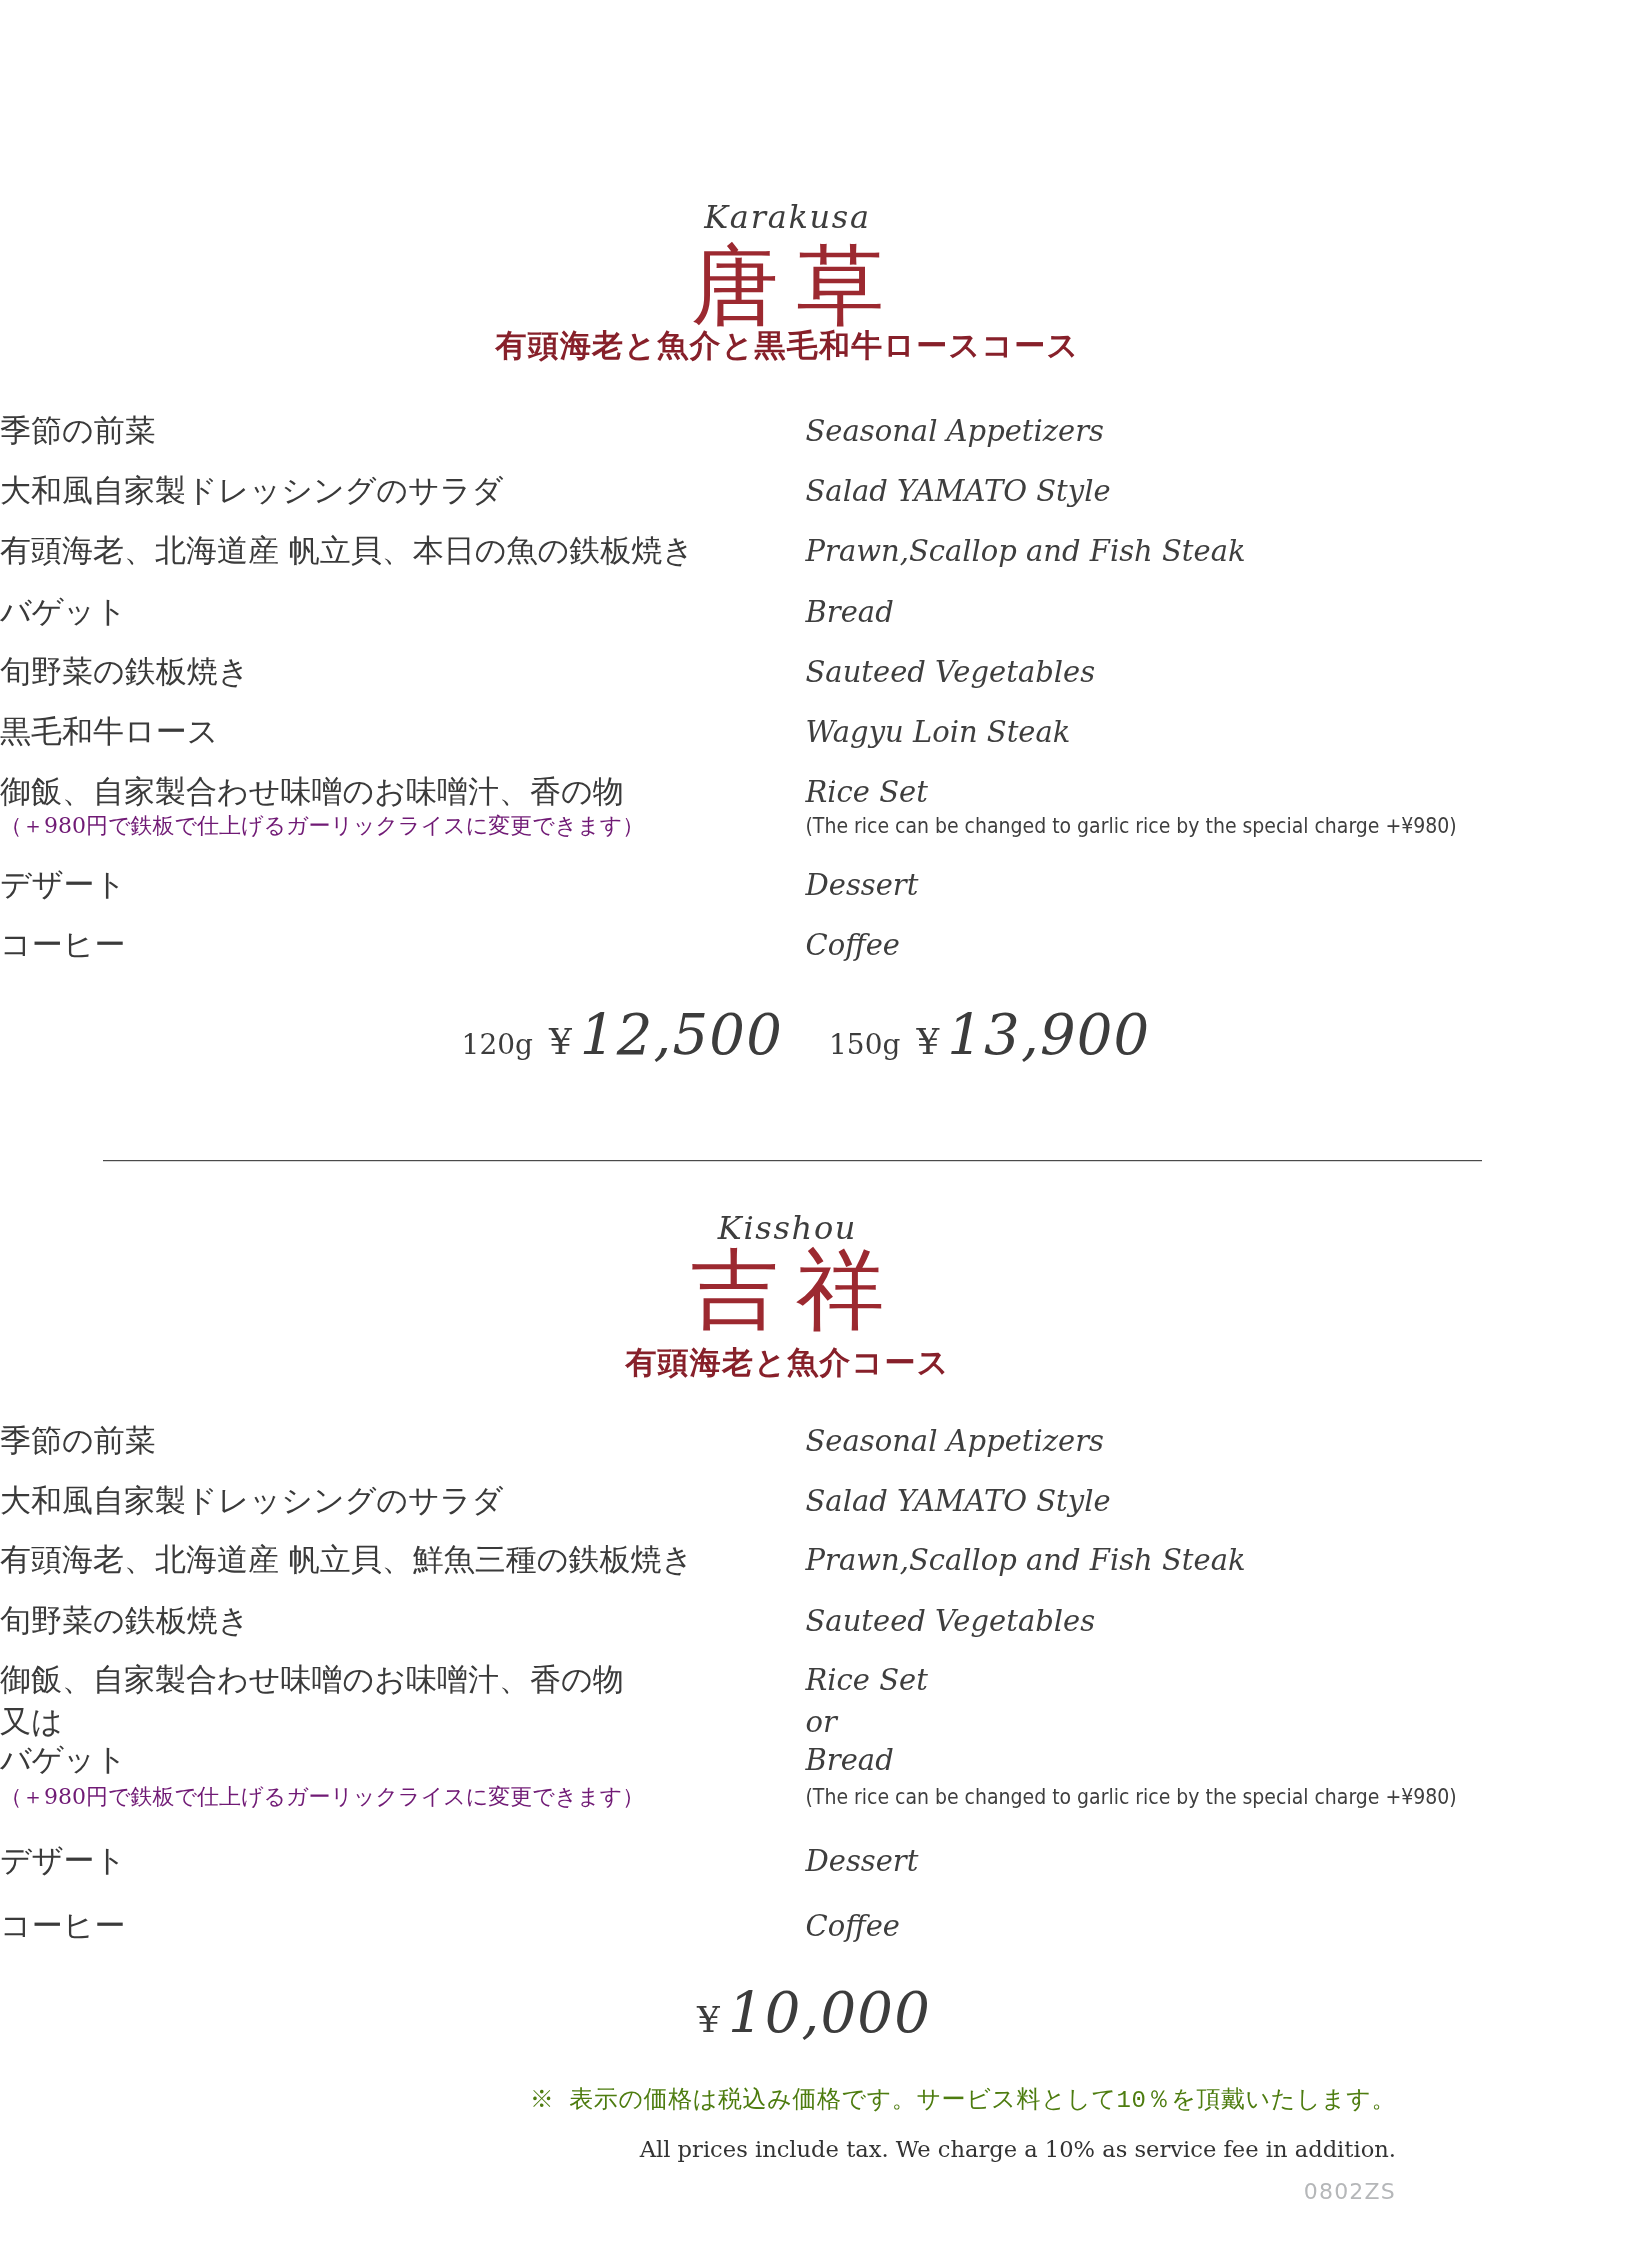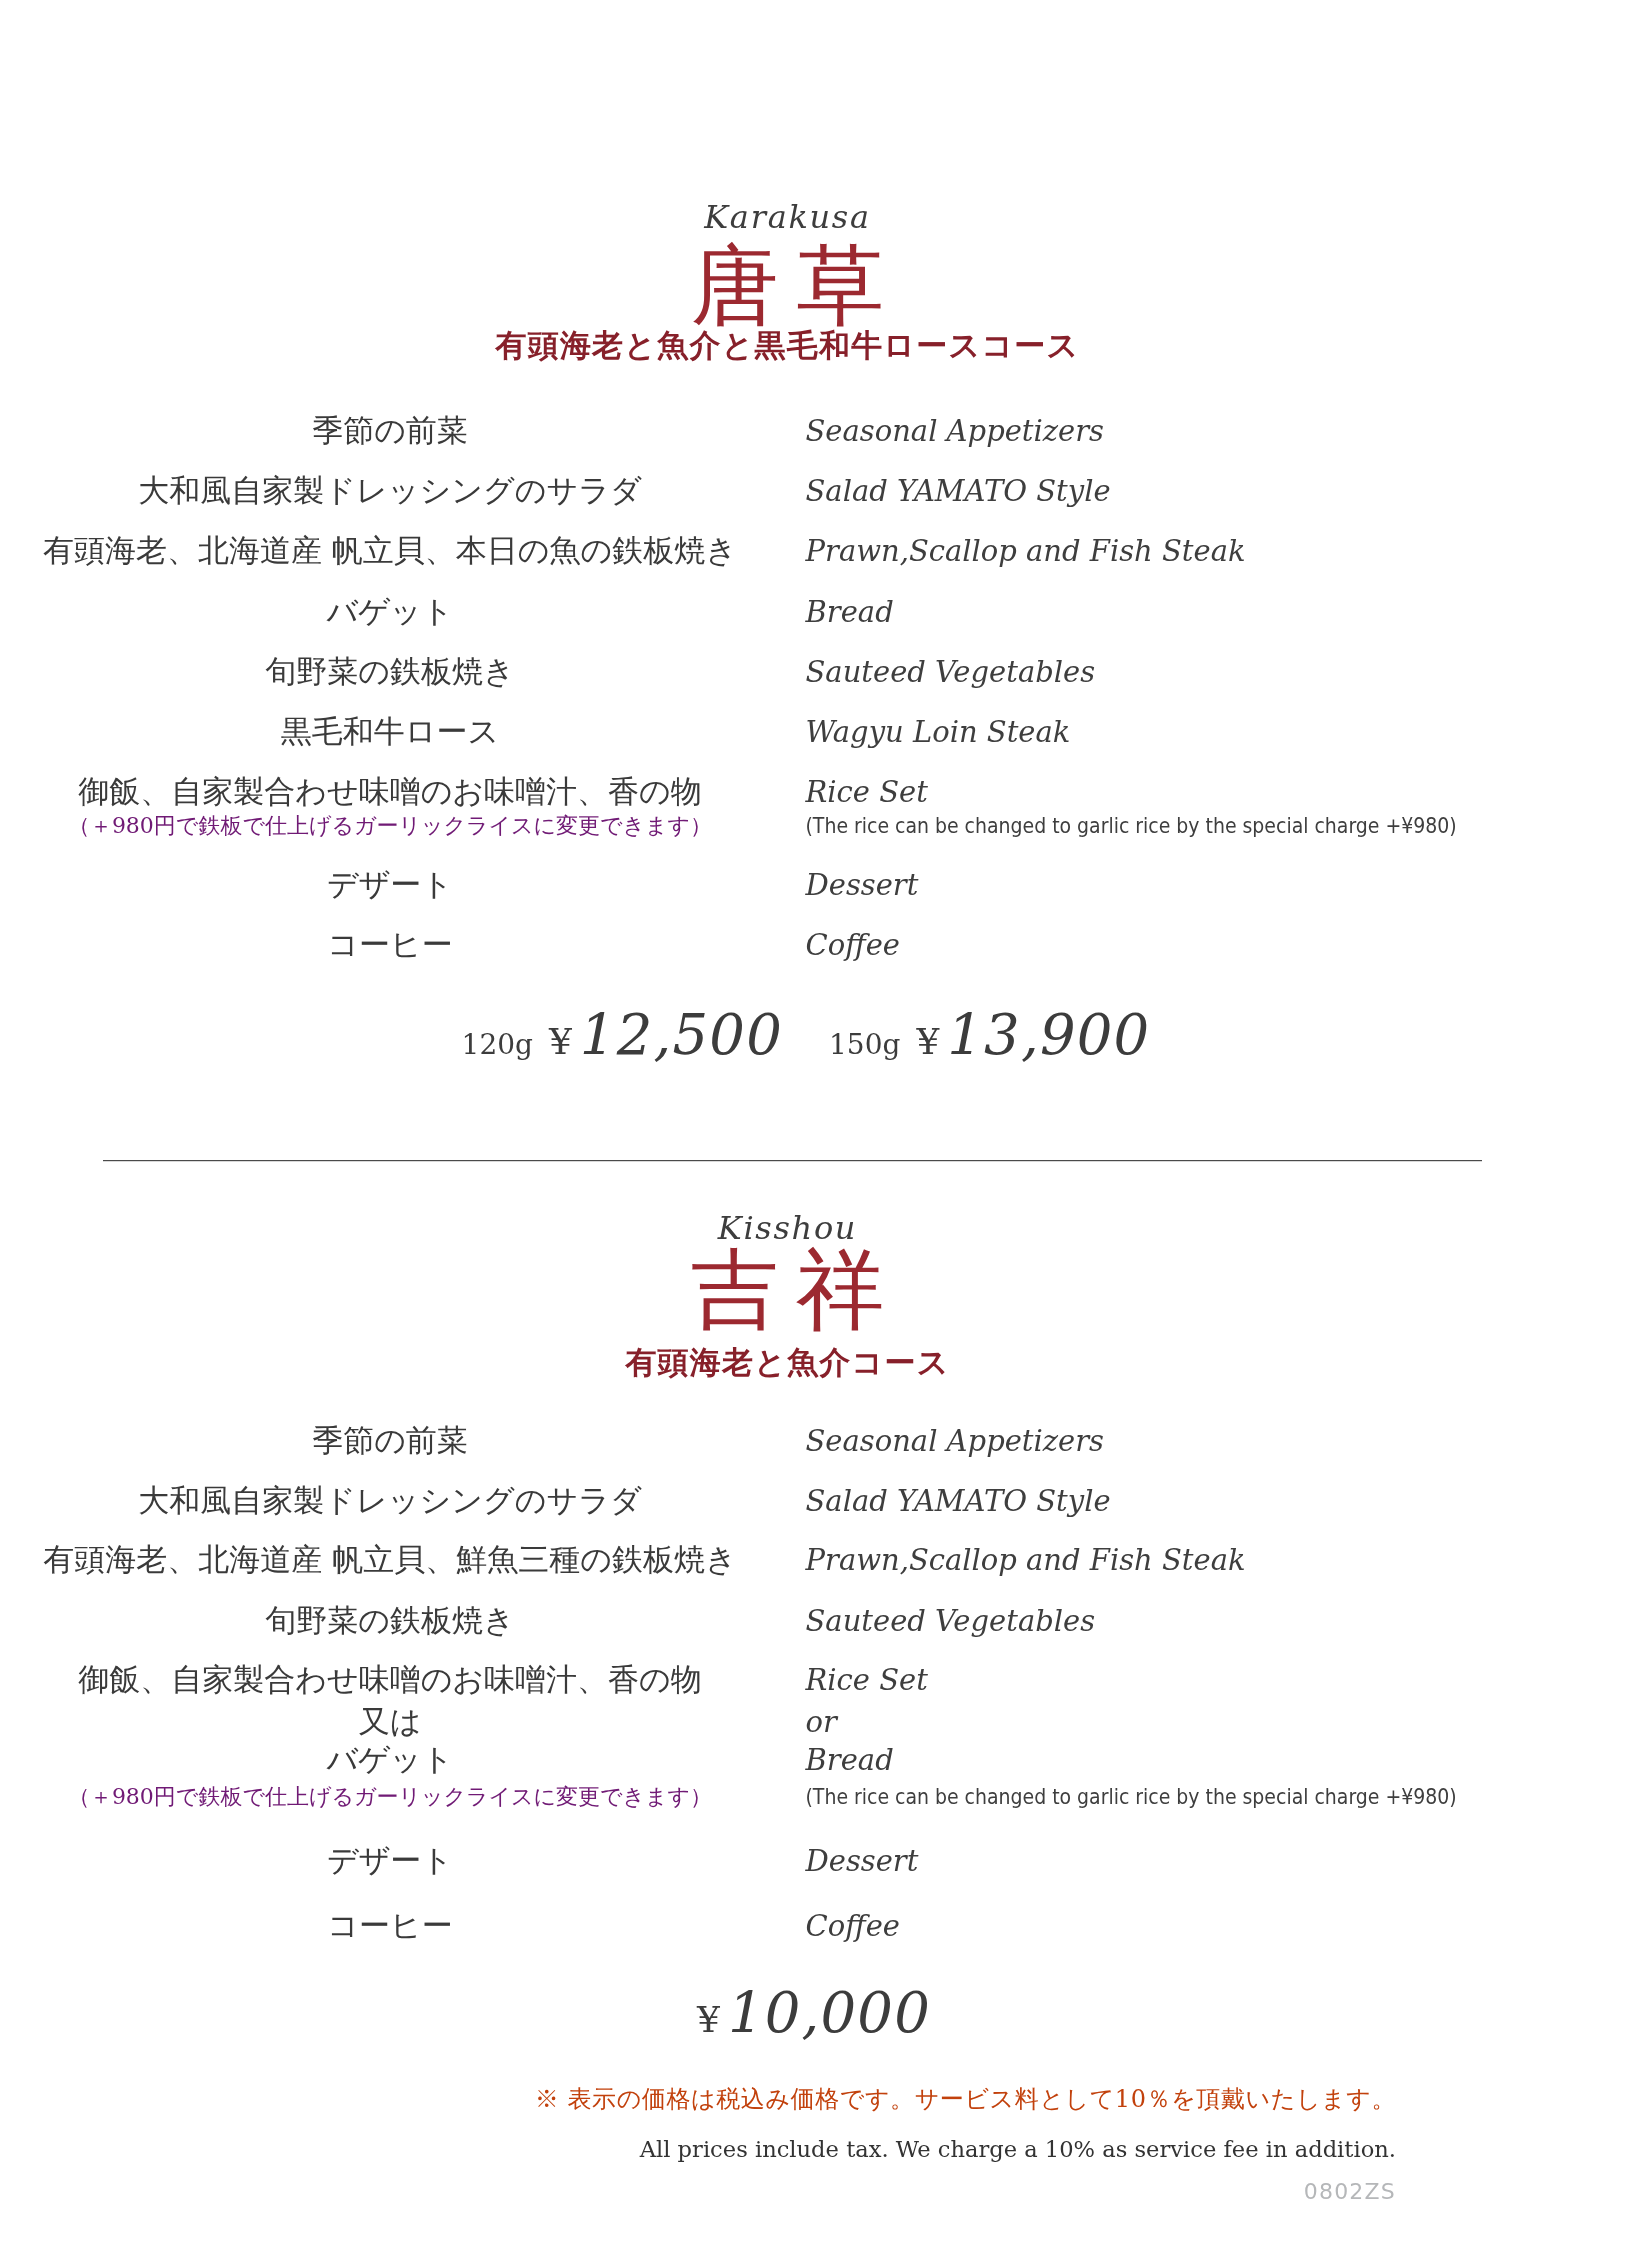--- a/index.html
+++ b/index.html
@@ -10,38 +10,38 @@
     color:#3b3b3b; overflow:hidden;
     --red:#9c2930; --red-dark:#87202a; --ink:#3a3a3a; --muted:#b5b7b9;
   }
   .centered { position:absolute; left:0; width:1575px; text-align:center; }
   .romaji { font-style:italic; font-size:32px; color:#3d3d3d; letter-spacing:1.7px; }
   .kanji  { font-size:88px; line-height:1; color:var(--red); letter-spacing:0.2em; text-indent:0.2em; }
   .subtitle { font-size:31px; font-weight:bold; color:var(--red-dark); letter-spacing:1.2px; }
 
   .rows { position:absolute; left:0; width:1650px; }
   .row { display:flex; align-items:baseline; margin-top:23px; }
-  .row .jp { width:780px; text-align:center; font-size:31px; line-height:1.2; color:var(--ink); }
+  .row .jp { width:780px; text-align:left; font-size:31px; line-height:1.2; color:var(--ink); }
   .row .en { margin-left:25.5px; flex:1; text-align:left; font-style:italic; font-size:29px; line-height:1.2; color:#3e3e3e; }
   .row.note .jp { font-size:22px; line-height:1.25; color:#701a75; }
   .row.note .en { font-size:21px; line-height:1.3; font-style:normal;
                   font-family:"DejaVu Sans","Liberation Sans",sans-serif;
                   font-stretch:condensed; color:#3e3e3e; }
 
   .prices { position:absolute; left:0; width:1592px; display:flex; justify-content:center; align-items:baseline; gap:46px;padding-left:20px; }
   .price-group { display:flex; align-items:baseline; }
   .psize { font-size:28px; color:#3c3c3c; }
   .yen   { font-size:36px; margin-left:16px; color:#3c3c3c; }
   .pnum  { font-size:56px; font-style:italic; margin-left:8px; letter-spacing:1.2px; color:#3c3c3c; }
 
   .divider { position:absolute; left:103px; top:1160px; width:1395px;
              border-top:1.7px solid #4a4a4a; border-bottom:0.6px solid #d8d8d8; }
 
   .footer { position:absolute; right:86px; top:2083px; text-align:right; }
-  .footer .fjp { font-size:24px; color:#c2410c; letter-spacing:0.6px; }
+  .footer .fjp { font-size:24px; color:#4d7c0f; letter-spacing:0.6px;font-family:Liberation Mono, monospace; }
   .footer .fen { font-size:22.6px; color:#333333; margin-top:21px; }
   .footer .fcode { margin-top:17.4px; font-size:22px; letter-spacing:1.2px; color:var(--muted);
                    font-family:"DejaVu Sans","Liberation Sans",sans-serif; }
 </style>
 </head>
 <body>
 
 <div class="page" style="--red: #9c2930; --red-dark: #87202a; --ink: #3a3a3a; --muted: #b5b7b9;">
 
   <div class="centered romaji" style="top:198px">Karakusa</div>

